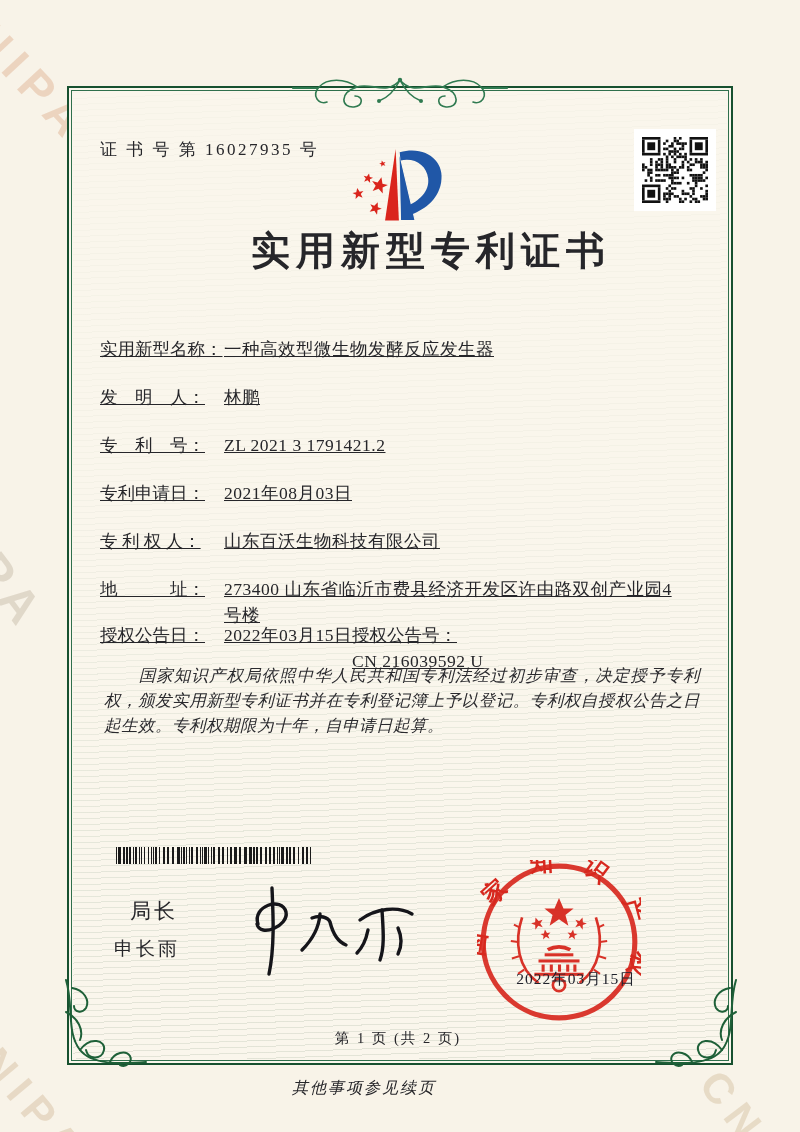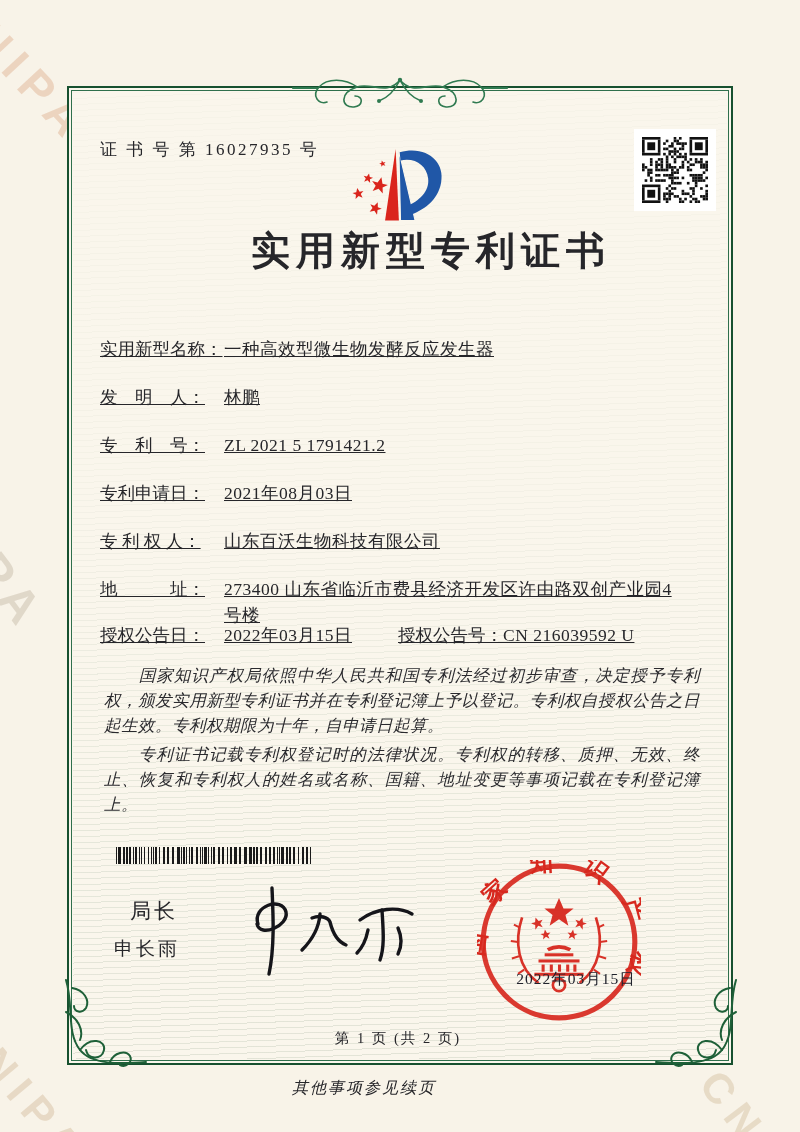--- a/index.html
+++ b/index.html
@@ -46,21 +46,21 @@
   .logo{position:absolute;left:342px;top:130px;z-index:4;}
   .title{
     position:absolute;left:67px;top:224px;width:728px;text-align:center;
     font-size:39px;font-weight:700;letter-spacing:6px;z-index:4;
   }
   
   .row{position:absolute;left:100px;width:606px;display:flex;font-size:17.5px;line-height:26px;z-index:4;text-decoration:underline;}
   .flabel{flex:0 0 124px;white-space:nowrap;}
   .fvalue{letter-spacing:.5px;}
   .addr-val{max-width:452px;}
-  .pair2{margin-left:46px;display:flex;}
+  .pair2{display:flex;flex-direction:column;}
   
   .paras{position:absolute;left:100px;top:659px;width:604px;z-index:4;}
   .paras p{
     margin:4px;font-size:16.5px;line-height:25px;text-indent:2.1em;
     text-align:justify;font-style:italic;letter-spacing:.5px;color:#2a2a2e;
   }
   
   .barcode{position:absolute;left:114px;top:847px;z-index:4;}
   .signer-title{position:absolute;left:114px;top:897px;font-family:"Liberation Sans","DejaVu Sans",sans-serif;font-size:21px;letter-spacing:3px;z-index:4;margin-left:16px;}
   .signer-name{position:absolute;left:114px;top:936px;font-family:"Liberation Sans","DejaVu Sans",sans-serif;font-size:19px;letter-spacing:3px;z-index:4;}
@@ -352,21 +352,21 @@
 <div class="row" style="top:336px">
   <span class="flabel">实用新型名称：</span>
   <span class="fvalue">一种高效型微生物发酵反应发生器</span>
 </div>
 <div class="row" style="top:384px">
   <span class="flabel">发　明　人：</span>
   <span class="fvalue">林鹏</span>
 </div>
 <div class="row" style="top:432px">
   <span class="flabel">专　利　号：</span>
-  <span class="fvalue">ZL 2021 5 1791421.2</span>
+  <span class="fvalue">ZL 2021 3 1791421.2</span>
 </div>
 <div class="row" style="top:480px">
   <span class="flabel">专利申请日：</span>
   <span class="fvalue">2021年08月03日</span>
 </div>
 <div class="row" style="top:528px">
   <span class="flabel">专 利 权 人：</span>
   <span class="fvalue">山东百沃生物科技有限公司</span>
 </div>
 <div class="row" style="top:576px">
@@ -380,21 +380,20 @@
   <span class="flabel">授权公告日：</span>
   <span class="fvalue">2022年03月15日</span>
   <span class="pair2">
     <span class="flabel" style="flex-basis:auto">授权公告号：</span>
     <span class="fvalue">CN 216039592 U</span>
   </span>
 </div>
 
 <div class="paras">
   <p>国家知识产权局依照中华人民共和国专利法经过初步审查，决定授予专利权，颁发实用新型专利证书并在专利登记簿上予以登记。专利权自授权公告之日起生效。专利权期限为十年，自申请日起算。</p>
-  <p>专利证书记载专利权登记时的法律状况。专利权的转移、质押、无效、终止、恢复和专利权人的姓名或名称、国籍、地址变更等事项记载在专利登记簿上。</p>
 </div>
 
 <svg id="barcode" class="barcode" width="206" height="18" viewBox="0 0 206 18">
     <rect x="2" y="0" width="1" height="17" fill="#1a1a1a"></rect>
     <rect x="4" y="0" width="3" height="17" fill="#1a1a1a"></rect>
     <rect x="9" y="0" width="2" height="17" fill="#1a1a1a"></rect>
     <rect x="12" y="0" width="2" height="17" fill="#1a1a1a"></rect>
     <rect x="15" y="0" width="2" height="17" fill="#1a1a1a"></rect>
     <rect x="19" y="0" width="1" height="17" fill="#1a1a1a"></rect>
     <rect x="21" y="0" width="2" height="17" fill="#1a1a1a"></rect>

